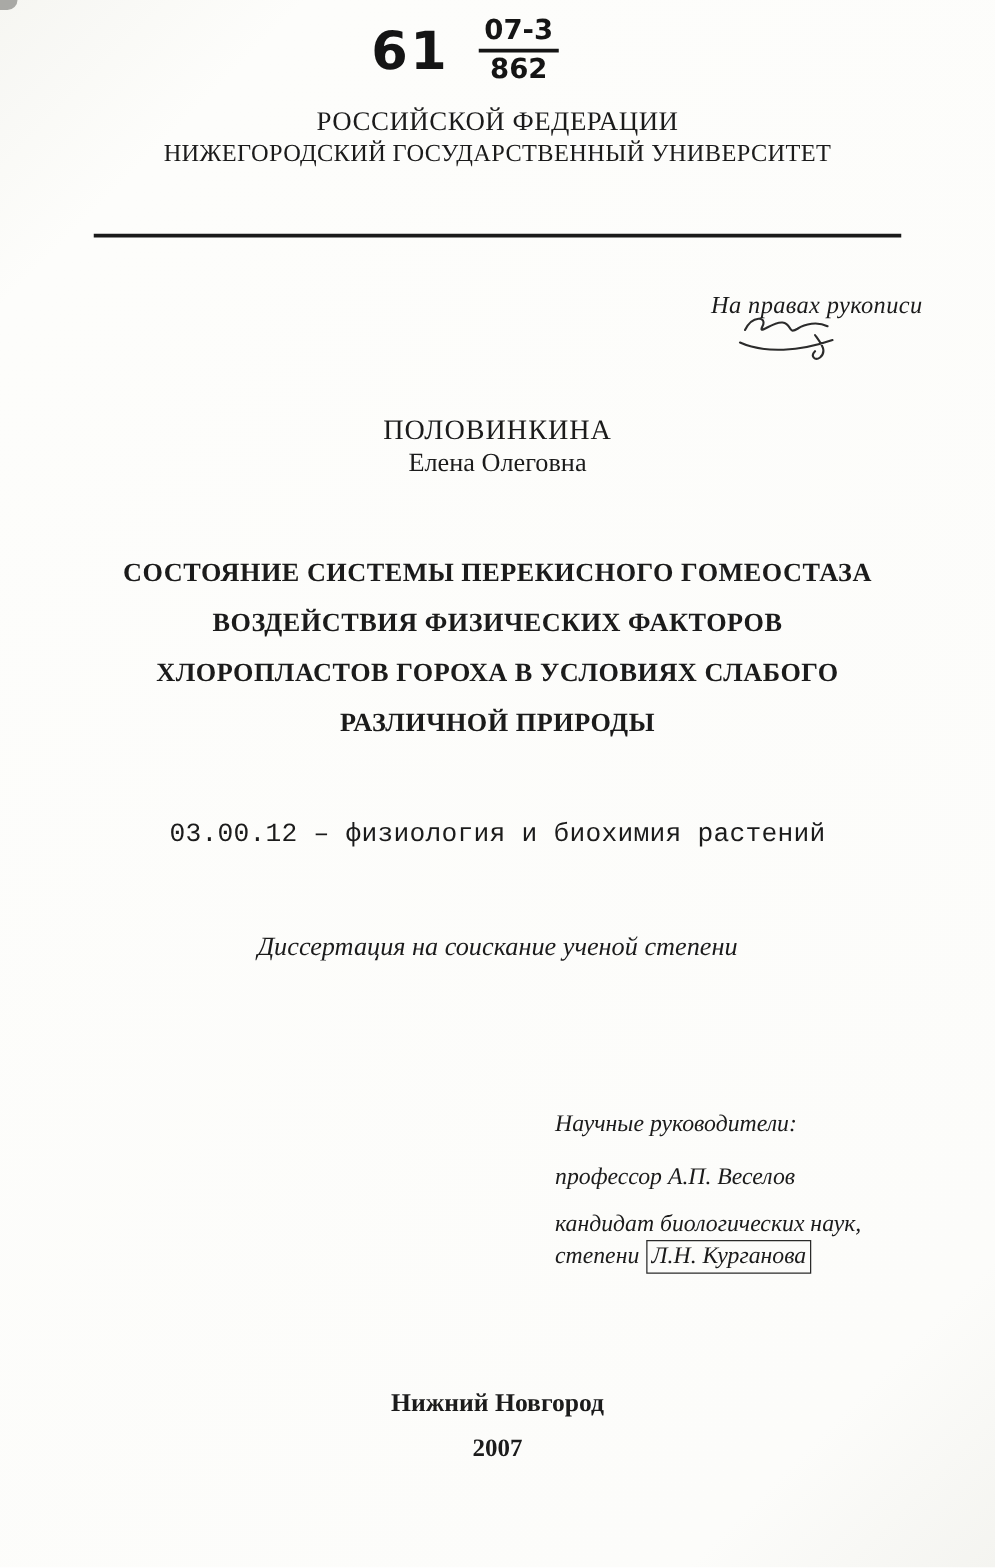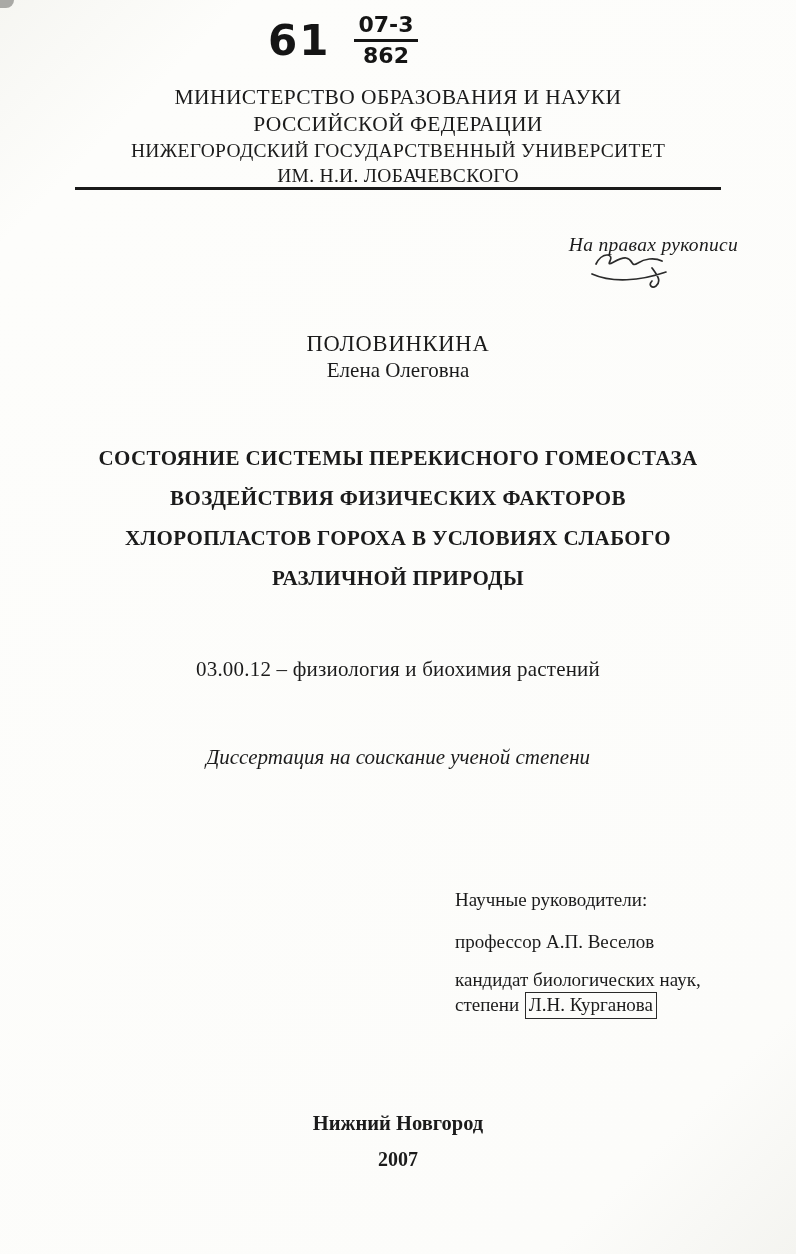--- a/index.html
+++ b/index.html
@@ -19,21 +19,21 @@
   .scan-edge {
     position: absolute; top: 0; left: 0;
     width: 14px; height: 8px;
     background: #6a6a66;
     border-bottom-right-radius: 8px;
     opacity: .55;
   }
 
   
   .catalog {
-    position: absolute; top: 12px; left: 268px;
+    position: absolute; top: 12px; left: 297px;
     display: flex; align-items: center;
     font-family: "DejaVu Sans", sans-serif;
     font-weight: bold; color: #151515;
   }
   .catalog-main { font-size: 42px; line-height: 44px; letter-spacing: 2px; }
   .fraction { display: inline-block; text-align: center; margin-left: 24px; }
   .frac-top {
     display: block; font-size: 22px; line-height: 26px;
     border-bottom: 3px solid #151515; padding: 0 4px 1px 4px;
   }
@@ -63,29 +63,29 @@
 
   
   .title-block { position: absolute; top: 438px; left: 0; width: 100%; text-align: center; }
   .title-line {
     font-weight: bold; font-size: 21px; line-height: 40px; letter-spacing: .4px;
   }
 
   
   .specialty {
     position: absolute; top: 657px; left: 0; width: 100%;
-    text-align: center; font-size: 21px; letter-spacing: .2px;
+    text-align: center; font-size: 21px; letter-spacing: .2px; font-family: Liberation Mono, monospace;
   }
 
   
   .dissertation { position: absolute; top: 742px; left: 0; width: 100%; text-align: center; }
   .dissertation-line { font-style: italic; font-size: 21px; line-height: 30px; }
 
   
-  .supervisors { position: absolute; top: 888px; left: 455px; width: 300px; }
+  .supervisors { position: absolute; top: 888px; left: 444px; width: 300px; font-style: italic; }
   .supervisors-heading { font-size: 19px; line-height: 24px; margin-bottom: 18px; }
   .supervisor { font-size: 19px; line-height: 24px; margin-bottom: 14px; }
   .boxed-name {
     display: inline-block;
     border: 1.5px solid #2a2a2a;
     padding: 0 3px 1px 3px;
     margin-left: 1px;
   }
 
   
@@ -107,24 +107,22 @@
 
   <div class="catalog">
     <span class="catalog-main">61</span>
     <span class="fraction">
       <span class="frac-top">07-3</span>
       <span class="frac-bottom">862</span>
     </span>
   </div>
 
   <div class="header">
-    <div class="ministry-line">МИНИСТЕРСТВО ОБРАЗОВАНИЯ И НАУКИ</div>
     <div class="ministry-line">РОССИЙСКОЙ ФЕДЕРАЦИИ</div>
     <div class="university-line">НИЖЕГОРОДСКИЙ ГОСУДАРСТВЕННЫЙ УНИВЕРСИТЕТ</div>
-    <div class="university-line">ИМ. Н.И. ЛОБАЧЕВСКОГО</div>
   </div>
 
   <div class="rule"></div>
 
   <div class="manuscript">На правах рукописи</div>
 
   <div class="signature">
     <svg width="96" height="48" viewBox="0 0 96 48" aria-hidden="true">
       <path d="M14,20 C20,8 32,9 28,17 C24,25 36,13 44,14 C52,15 48,24 56,19 C62,15 72,13 80,17
                M10,30 C30,39 58,37 84,28

